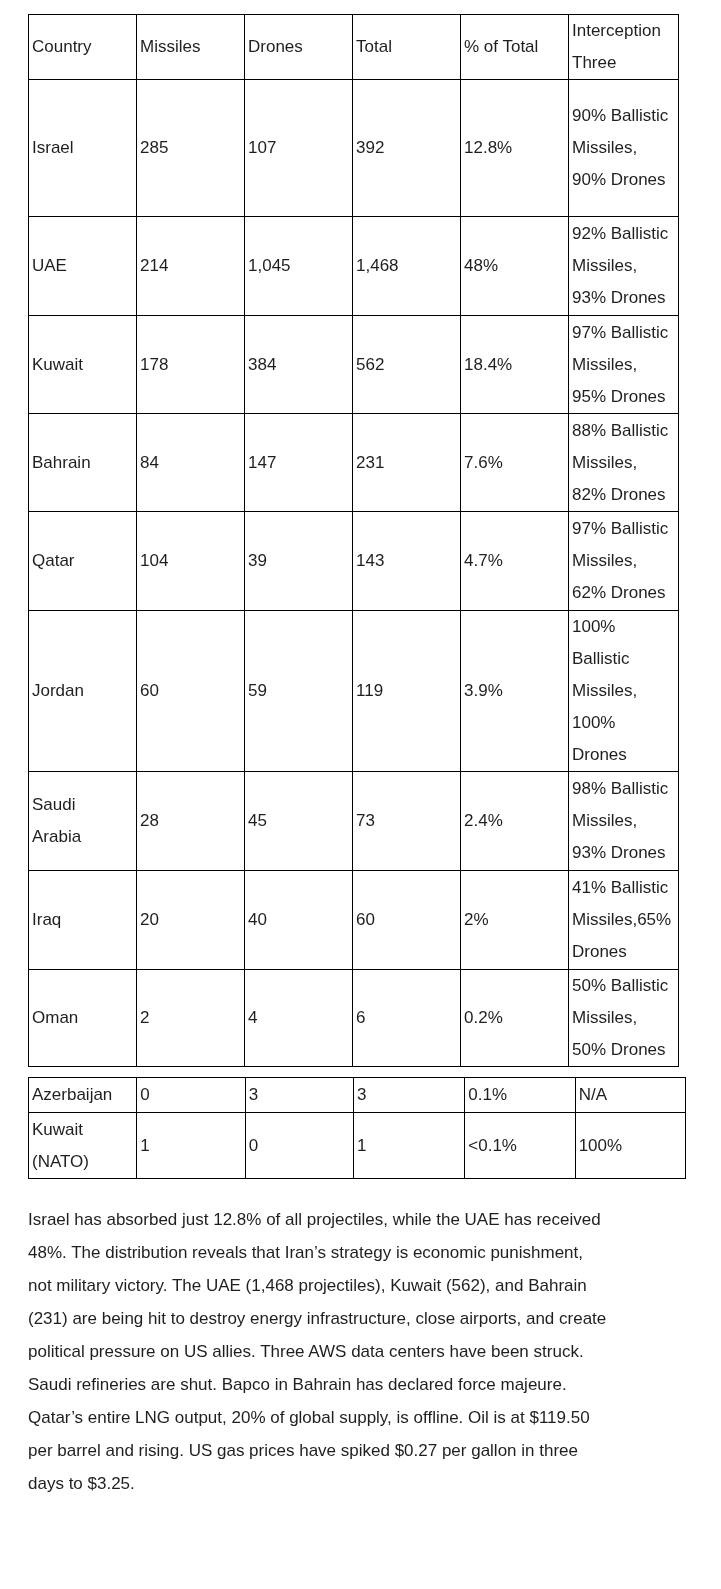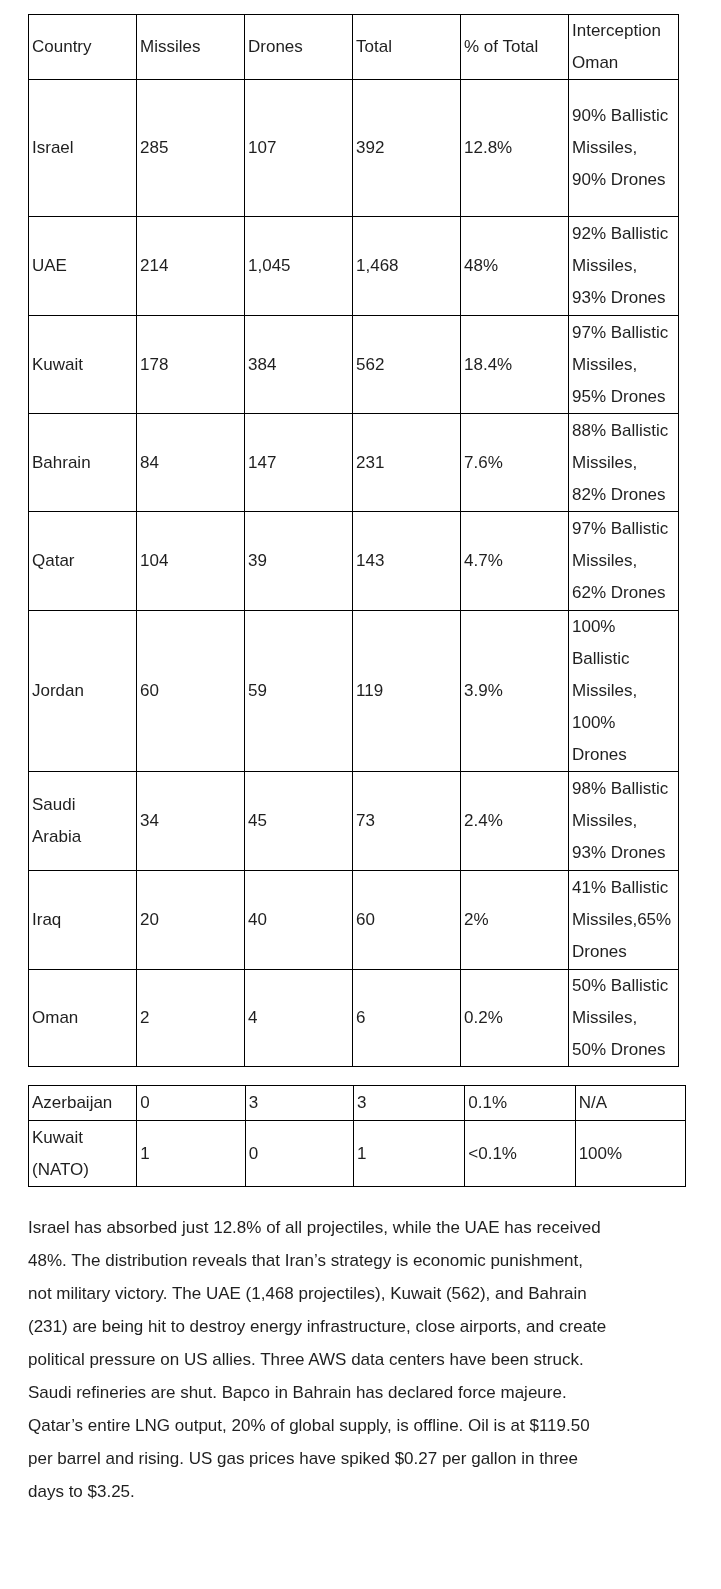--- a/index.html
+++ b/index.html
@@ -16,21 +16,21 @@
     padding:0 3px;
     vertical-align:middle;
     text-align:left;
     font-weight:400;
     font-size:17px;
     line-height:32px;
     white-space:pre-line;
     overflow:hidden;
   }
   .t1{width:651px;}
-  .t2{width:658px;margin-top:18px;}
+  .t2{width:658px;margin-top:10px;}
   .h64{height:64px;padding-left:42px;}
   .h137{height:137px;}
   .h99{height:99px;}
   .h98{height:98px;}
   .h160{height:160px;}
   .h96{height:96px;}
   .h35{height:35px;}
   .h66{height:66px;}
   .para{
     width:664px;
@@ -54,21 +54,21 @@
         <col style="width:108px">
         <col style="width:110px">
     </colgroup>
     <tbody>
         <tr class="h64">
       <th>Country</th>
       <th>Missiles</th>
       <th>Drones</th>
       <th>Total</th>
       <th>% of Total</th>
-      <th>Interception Oman</th>
+      <th>Interception Three</th>
     </tr>
     <tr class="h137">
       <td>Israel</td>
       <td>285</td>
       <td>107</td>
       <td>392</td>
       <td>12.8%</td>
       <td>90% Ballistic
 Missiles,
 90% Drones</td>
@@ -121,21 +121,21 @@
       <td>3.9%</td>
       <td>100%
 Ballistic
 Missiles,
 100%
 Drones</td>
     </tr>
     <tr class="h99">
       <td>Saudi
 Arabia</td>
-      <td>34</td>
+      <td>28</td>
       <td>45</td>
       <td>73</td>
       <td>2.4%</td>
       <td>98% Ballistic
 Missiles,
 93% Drones</td>
     </tr>
     <tr class="h99">
       <td>Iraq</td>
       <td>20</td>

